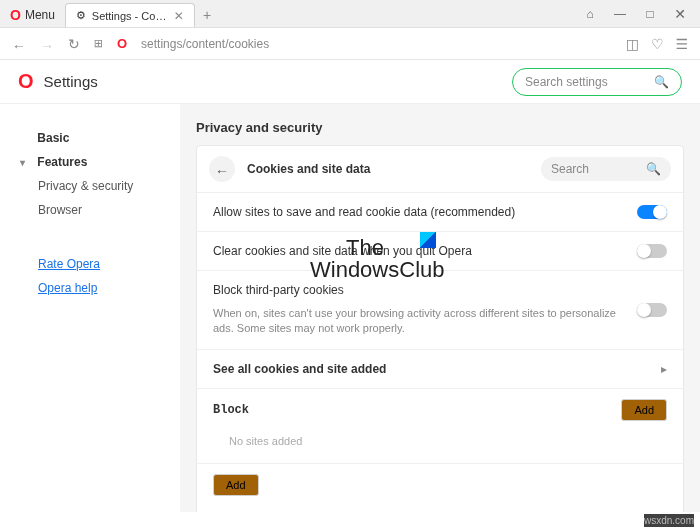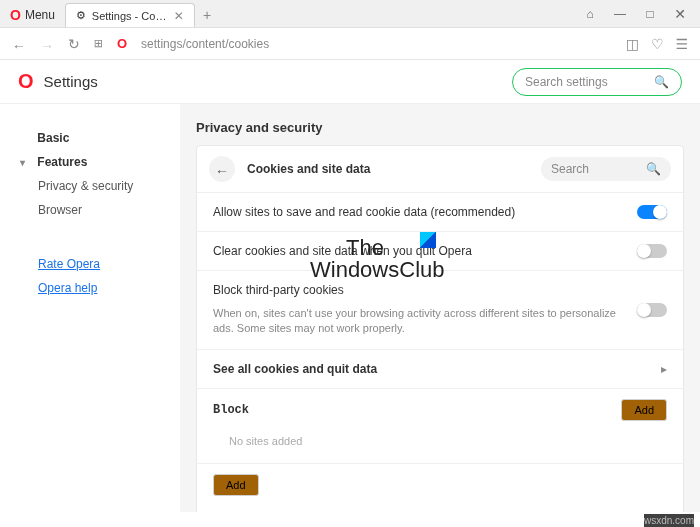--- a/index.html
+++ b/index.html
@@ -174,21 +174,21 @@
       <div class="row">
         <div class="label-col">
           <div class="row-title">Block third-party cookies</div>
           <div class="desc">When on, sites can't use your browsing activity across different sites to personalize ads. Some sites may not work properly.</div>
         </div>
         <div class="toggle"></div>
       </div>
 
       <div class="row bold">
         <div class="label-col">
-            <div class="row-title">See all cookies and quit data</div>
+            <div class="row-title">See all cookies and site added</div>
           </div>
         <span class="chev">▸</span>
       </div>
 
       <div class="subsection">
         <div class="subsection-head">
           <div class="stitle">Block</div>
           <button class="add-btn">Add</button>
         </div>
         <div class="empty">No sites added</div>

